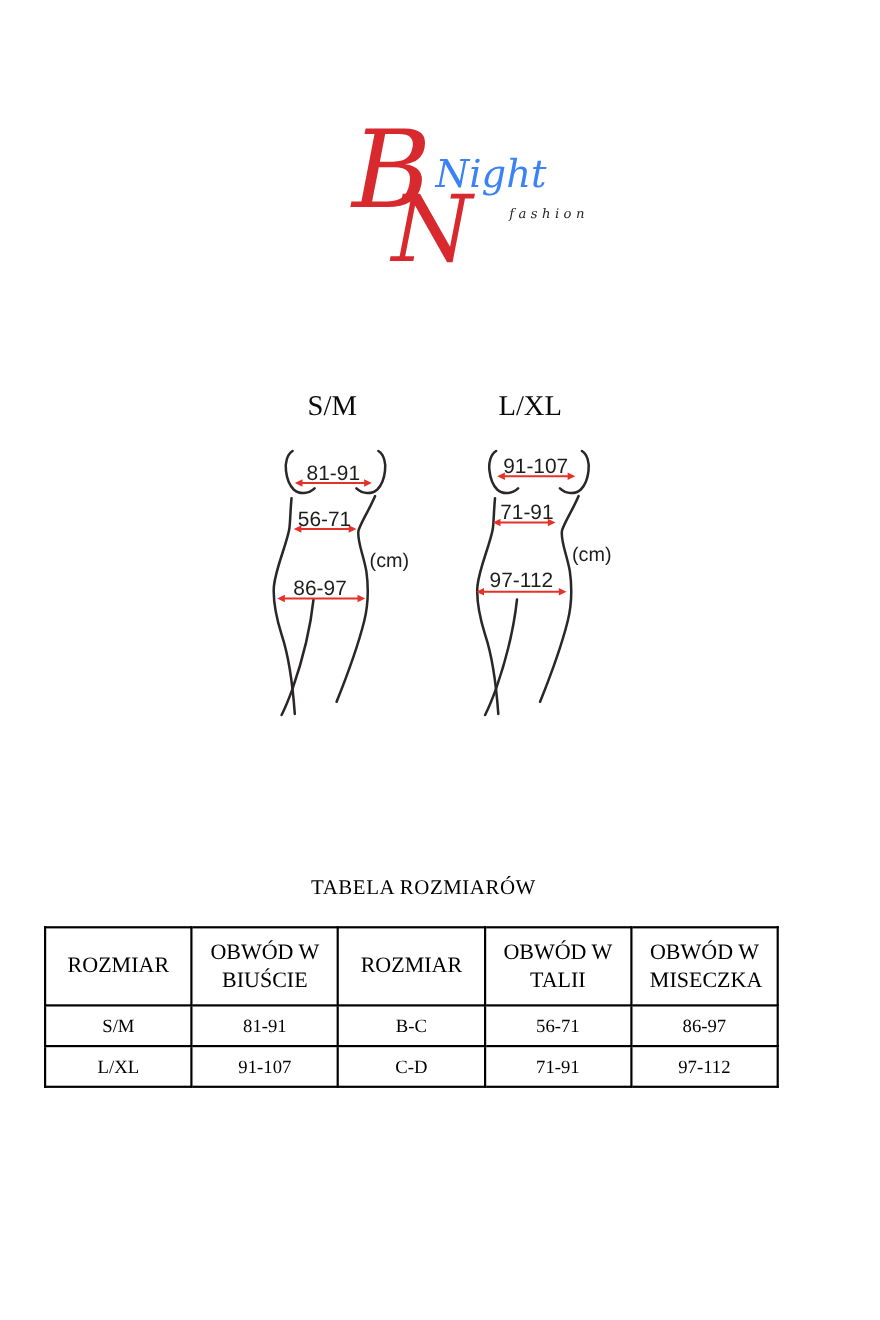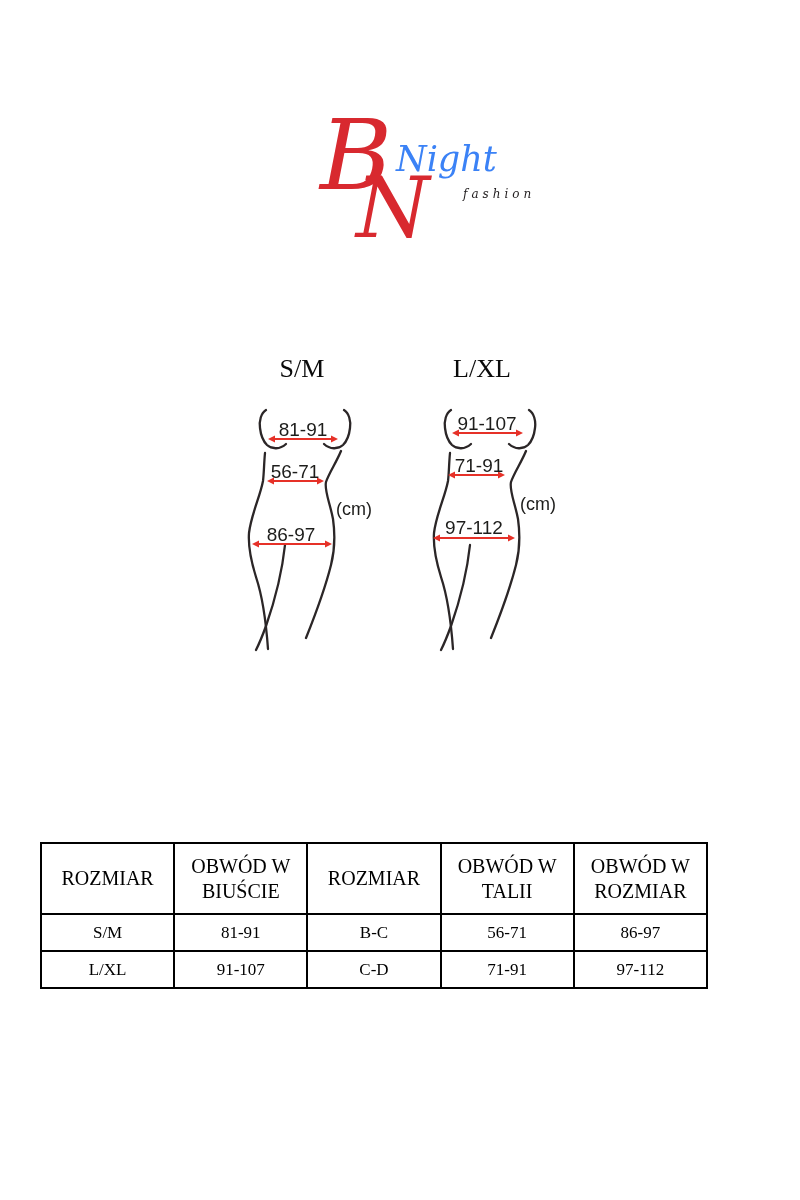--- a/index.html
+++ b/index.html
@@ -140,29 +140,30 @@
     </g>
     <g>
       <line x1="13" y1="145" x2="85" y2="145"></line>
       <polygon points="8,145 15,141.6 15,148.4"></polygon>
       <polygon points="90,145 83,141.6 83,148.4"></polygon>
       <text x="49" y="141">97-112</text>
     </g>
     <text class="cm" x="113" y="117">(cm)</text>
   </svg>
 
+  <div class="table-title">TABELA ROZMIARÓW</div>
 
   <table class="size-table">
     <thead>
       <tr>
         <th>ROZMIAR</th>
         <th>OBWÓD W BIUŚCIE</th>
         <th>ROZMIAR</th>
         <th>OBWÓD W TALII</th>
-        <th>OBWÓD W ROZMIAR</th>
+        <th>OBWÓD W MISECZKA</th>
       </tr>
     </thead>
     <tbody>
       <tr>
         <td>S/M</td>
         <td>81-91</td>
         <td>B-C</td>
         <td>56-71</td>
         <td>86-97</td>
       </tr>

